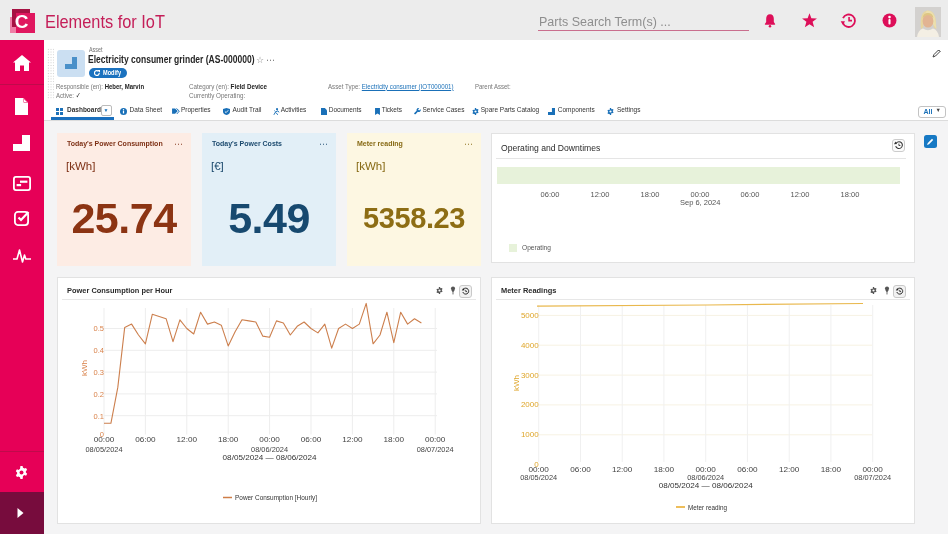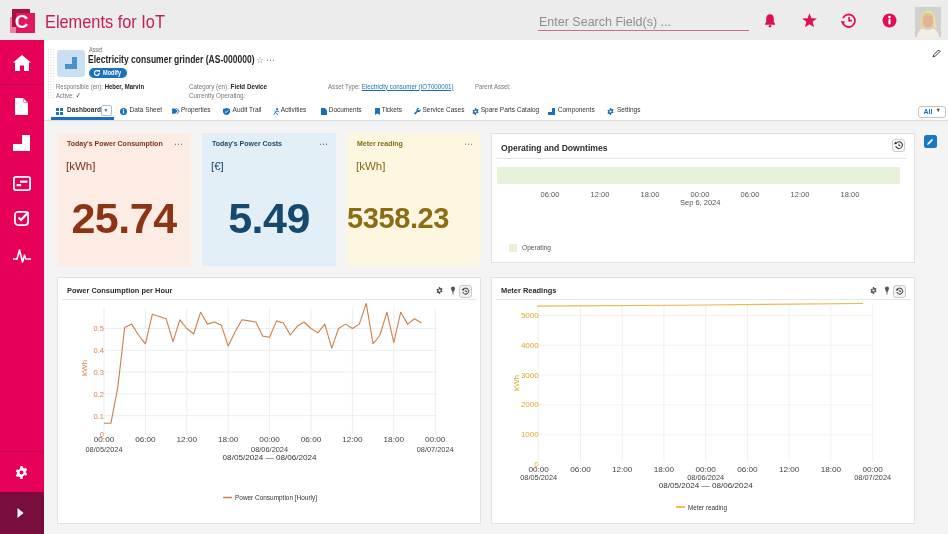--- a/index.html
+++ b/index.html
@@ -12,21 +12,21 @@
 <body>
 
 <div class="abs" style="left:0;top:0;width:948px;height:40px;background:#ececec;"></div>
 
 <div class="abs" style="left:10px;top:17px;width:16px;height:16px;background:#ee7ea6;"></div>
 <div class="abs" style="left:12px;top:9px;width:18px;height:18px;background:#a61243;"></div>
 <div class="abs" style="left:16px;top:13px;width:19px;height:20px;background:#e0175f;"></div>
 <div class="abs" style="left:10.5px;top:12px;width:22px;height:19px;color:#fff;font-size:19px;font-weight:bold;text-align:center;line-height:19px;">C</div>
 <div class="abs" style="left:45px;top:11px;font-size:19px;color:#c41e58;transform:scaleX(0.86);transform-origin:0 50%;white-space:pre;">Elements for IoT</div>
 
-<div class="abs" style="left:539px;top:15px;font-size:12.5px;color:#8e8e8e;white-space:pre;">Enter Search Field(s) ...</div>
+<div class="abs" style="left:539px;top:15px;font-size:12.5px;color:#8e8e8e;white-space:pre;">Parts Search Term(s) ...</div>
 <div class="abs" style="left:538px;top:30px;width:211px;height:1px;background:#c96e8d;"></div>
 
 <svg class="abs" style="left:762px;top:13px;" width="16" height="16" viewBox="0 0 18 18">
   <path fill="#dd0f59" d="M9 1.4 C6.1 1.4 4.7 3.8 4.7 6.5 V10.1 L3.2 12.5 Q2.9 13.3 3.9 13.3 H14.1 Q15.1 13.3 14.8 12.5 L13.3 10.1 V6.5 C13.3 3.8 11.9 1.4 9 1.4 Z"></path>
   <circle cx="9" cy="15" r="1.4" fill="#dd0f59"></circle>
 </svg>
 <svg class="abs" style="left:801px;top:12px;" width="17" height="17" viewBox="0 0 18 18">
   <path fill="#dd0f59" d="M9 1.2 L11 6.5 L16.9 6.8 L12.3 10.4 L13.9 16.2 L9 12.9 L4.1 16.2 L5.7 10.4 L1.1 6.8 L7 6.5 Z"></path>
 </svg>
 <svg class="abs" style="left:840px;top:12px;" width="17" height="17" viewBox="0 0 18 18">
@@ -192,24 +192,24 @@
 <div class="abs" style="left:202px;top:133px;width:134px;height:133px;background:#e2eff7;"></div>
 <div class="abs" style="left:212px;top:140px;font-size:7px;font-weight:bold;color:#1c4a6e;white-space:pre;">Today's Power Costs</div>
 <div class="abs" style="left:319px;top:139px;font-size:9px;color:#1c4a6e;">⋯</div>
 <div class="abs" style="left:211px;top:160px;font-size:11.5px;color:#1c4a6e;white-space:pre;">[€]</div>
 <div class="abs" style="left:202px;top:197px;width:134px;text-align:center;font-size:43px;font-weight:bold;color:#17496f;line-height:1;letter-spacing:-0.5px;">5.49</div>
 
 <div class="abs" style="left:347px;top:133px;width:134px;height:133px;background:#fdf7e2;"></div>
 <div class="abs" style="left:357px;top:140px;font-size:7px;font-weight:bold;color:#876a15;white-space:pre;">Meter reading</div>
 <div class="abs" style="left:464px;top:139px;font-size:9px;color:#876a15;">⋯</div>
 <div class="abs" style="left:356px;top:160px;font-size:11.5px;color:#876a15;white-space:pre;">[kWh]</div>
-<div class="abs" style="left:347px;top:203.8px;width:134px;text-align:left;font-size:29px;font-weight:bold;color:#8d6d14;line-height:1;letter-spacing:-0.4px;">5358.23</div>
+<div class="abs" style="left:347px;top:203.8px;width:134px;text-align:center;font-size:29px;font-weight:bold;color:#8d6d14;line-height:1;letter-spacing:-0.4px;">5358.23</div>
 
 <div class="abs" style="left:491px;top:133px;width:424px;height:130px;background:#fff;border:1px solid #e2e2e2;"></div>
-<div class="abs" style="left:501px;top:142.5px;font-size:8.6px;font-weight:bold;color:#2b2b2b;white-space:pre;">Operating and Downtimes</div>
+<div class="abs" style="left:501px;top:142.5px;font-size:8.6px;font-weight:normal;color:#2b2b2b;white-space:pre;">Operating and Downtimes</div>
 <div class="abs" style="left:496px;top:157.5px;width:410px;height:1px;background:#e5e5e5;"></div>
 <svg class="abs" style="left:892px;top:139px;" width="13" height="13" viewBox="0 0 13 13">
   <rect x="0.5" y="0.5" width="12" height="12" rx="2.5" fill="#fbfbfb" stroke="#ccc"></rect>
   <path d="M4.3 4 A3.4 3.4 0 1 1 3.7 7.1" fill="none" stroke="#333" stroke-width="1.1"></path>
   <path d="M6.9 4.6 v1.9 h1.5" stroke="#333" stroke-width="0.9" fill="none"></path>
   <path fill="#333" d="M5.2 4.9 L2 5.3 L3.5 2.4 Z"></path>
 </svg>
 <div class="abs" style="left:497px;top:167px;width:403px;height:17px;background:#e7f2da;"></div>
 <div id="optimes">
     <div class="abs" style="left:530px;top:189.5px;width:40px;text-align:center;font-size:7.5px;color:#555;">06:00</div>

